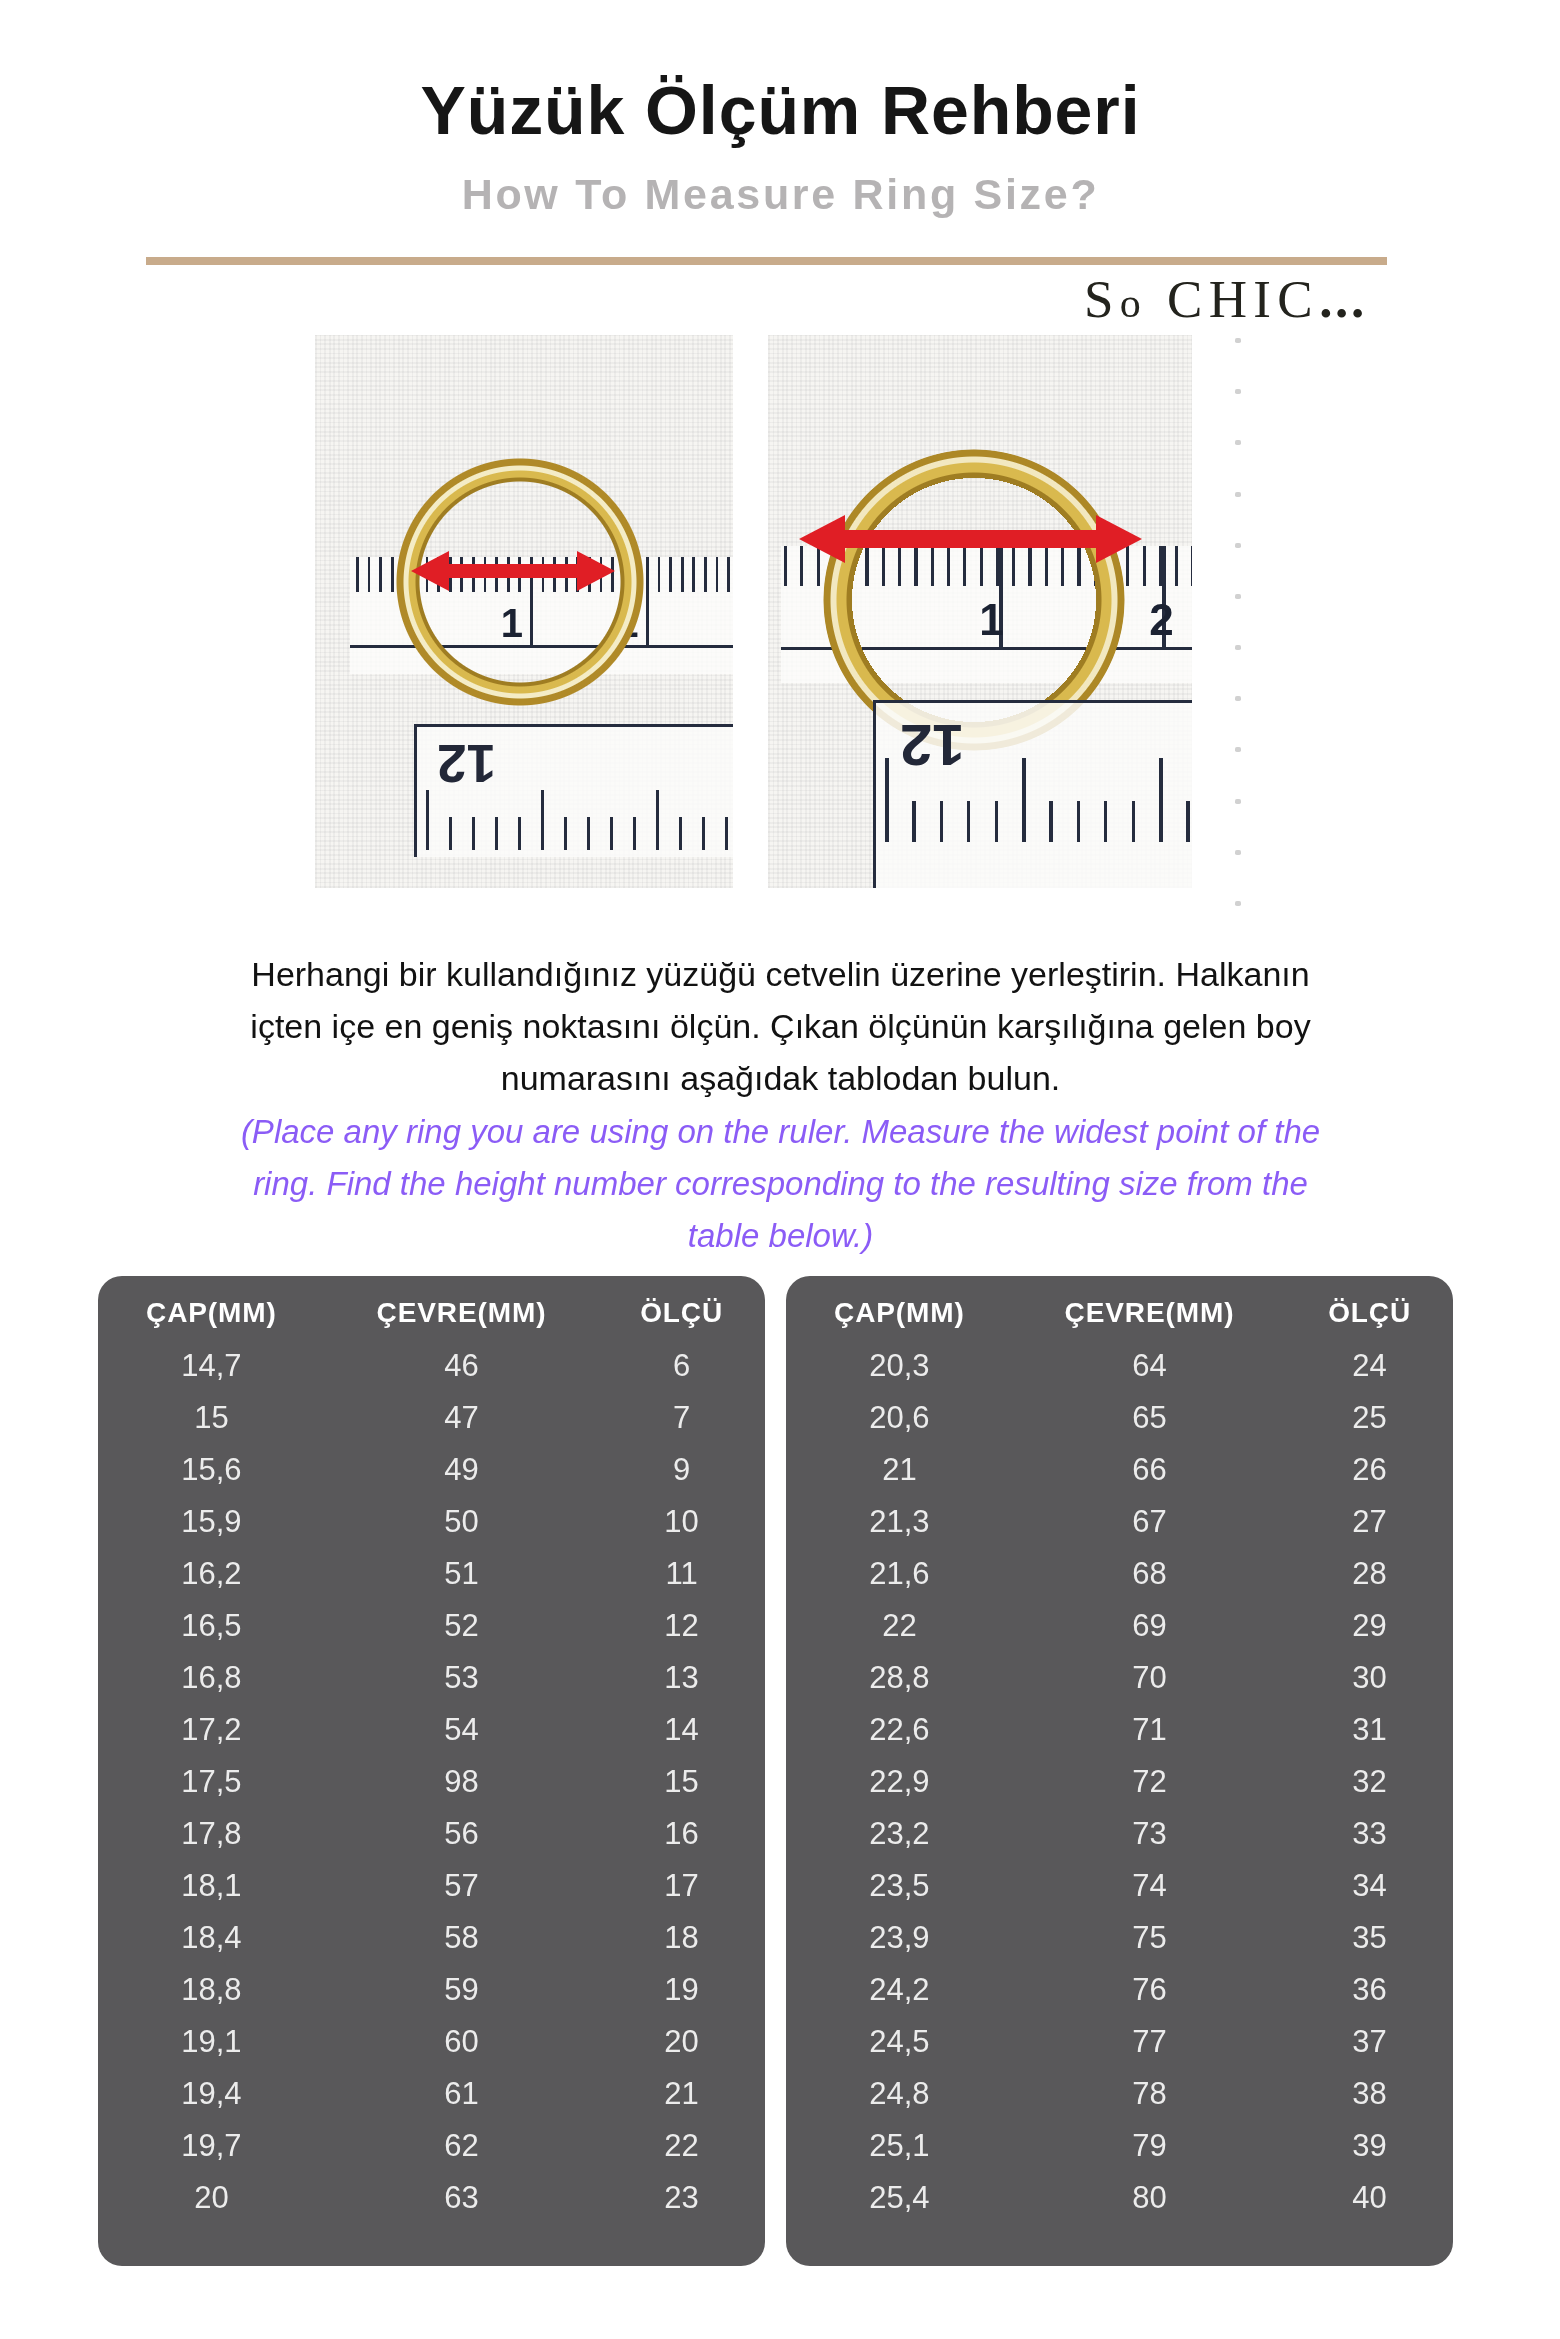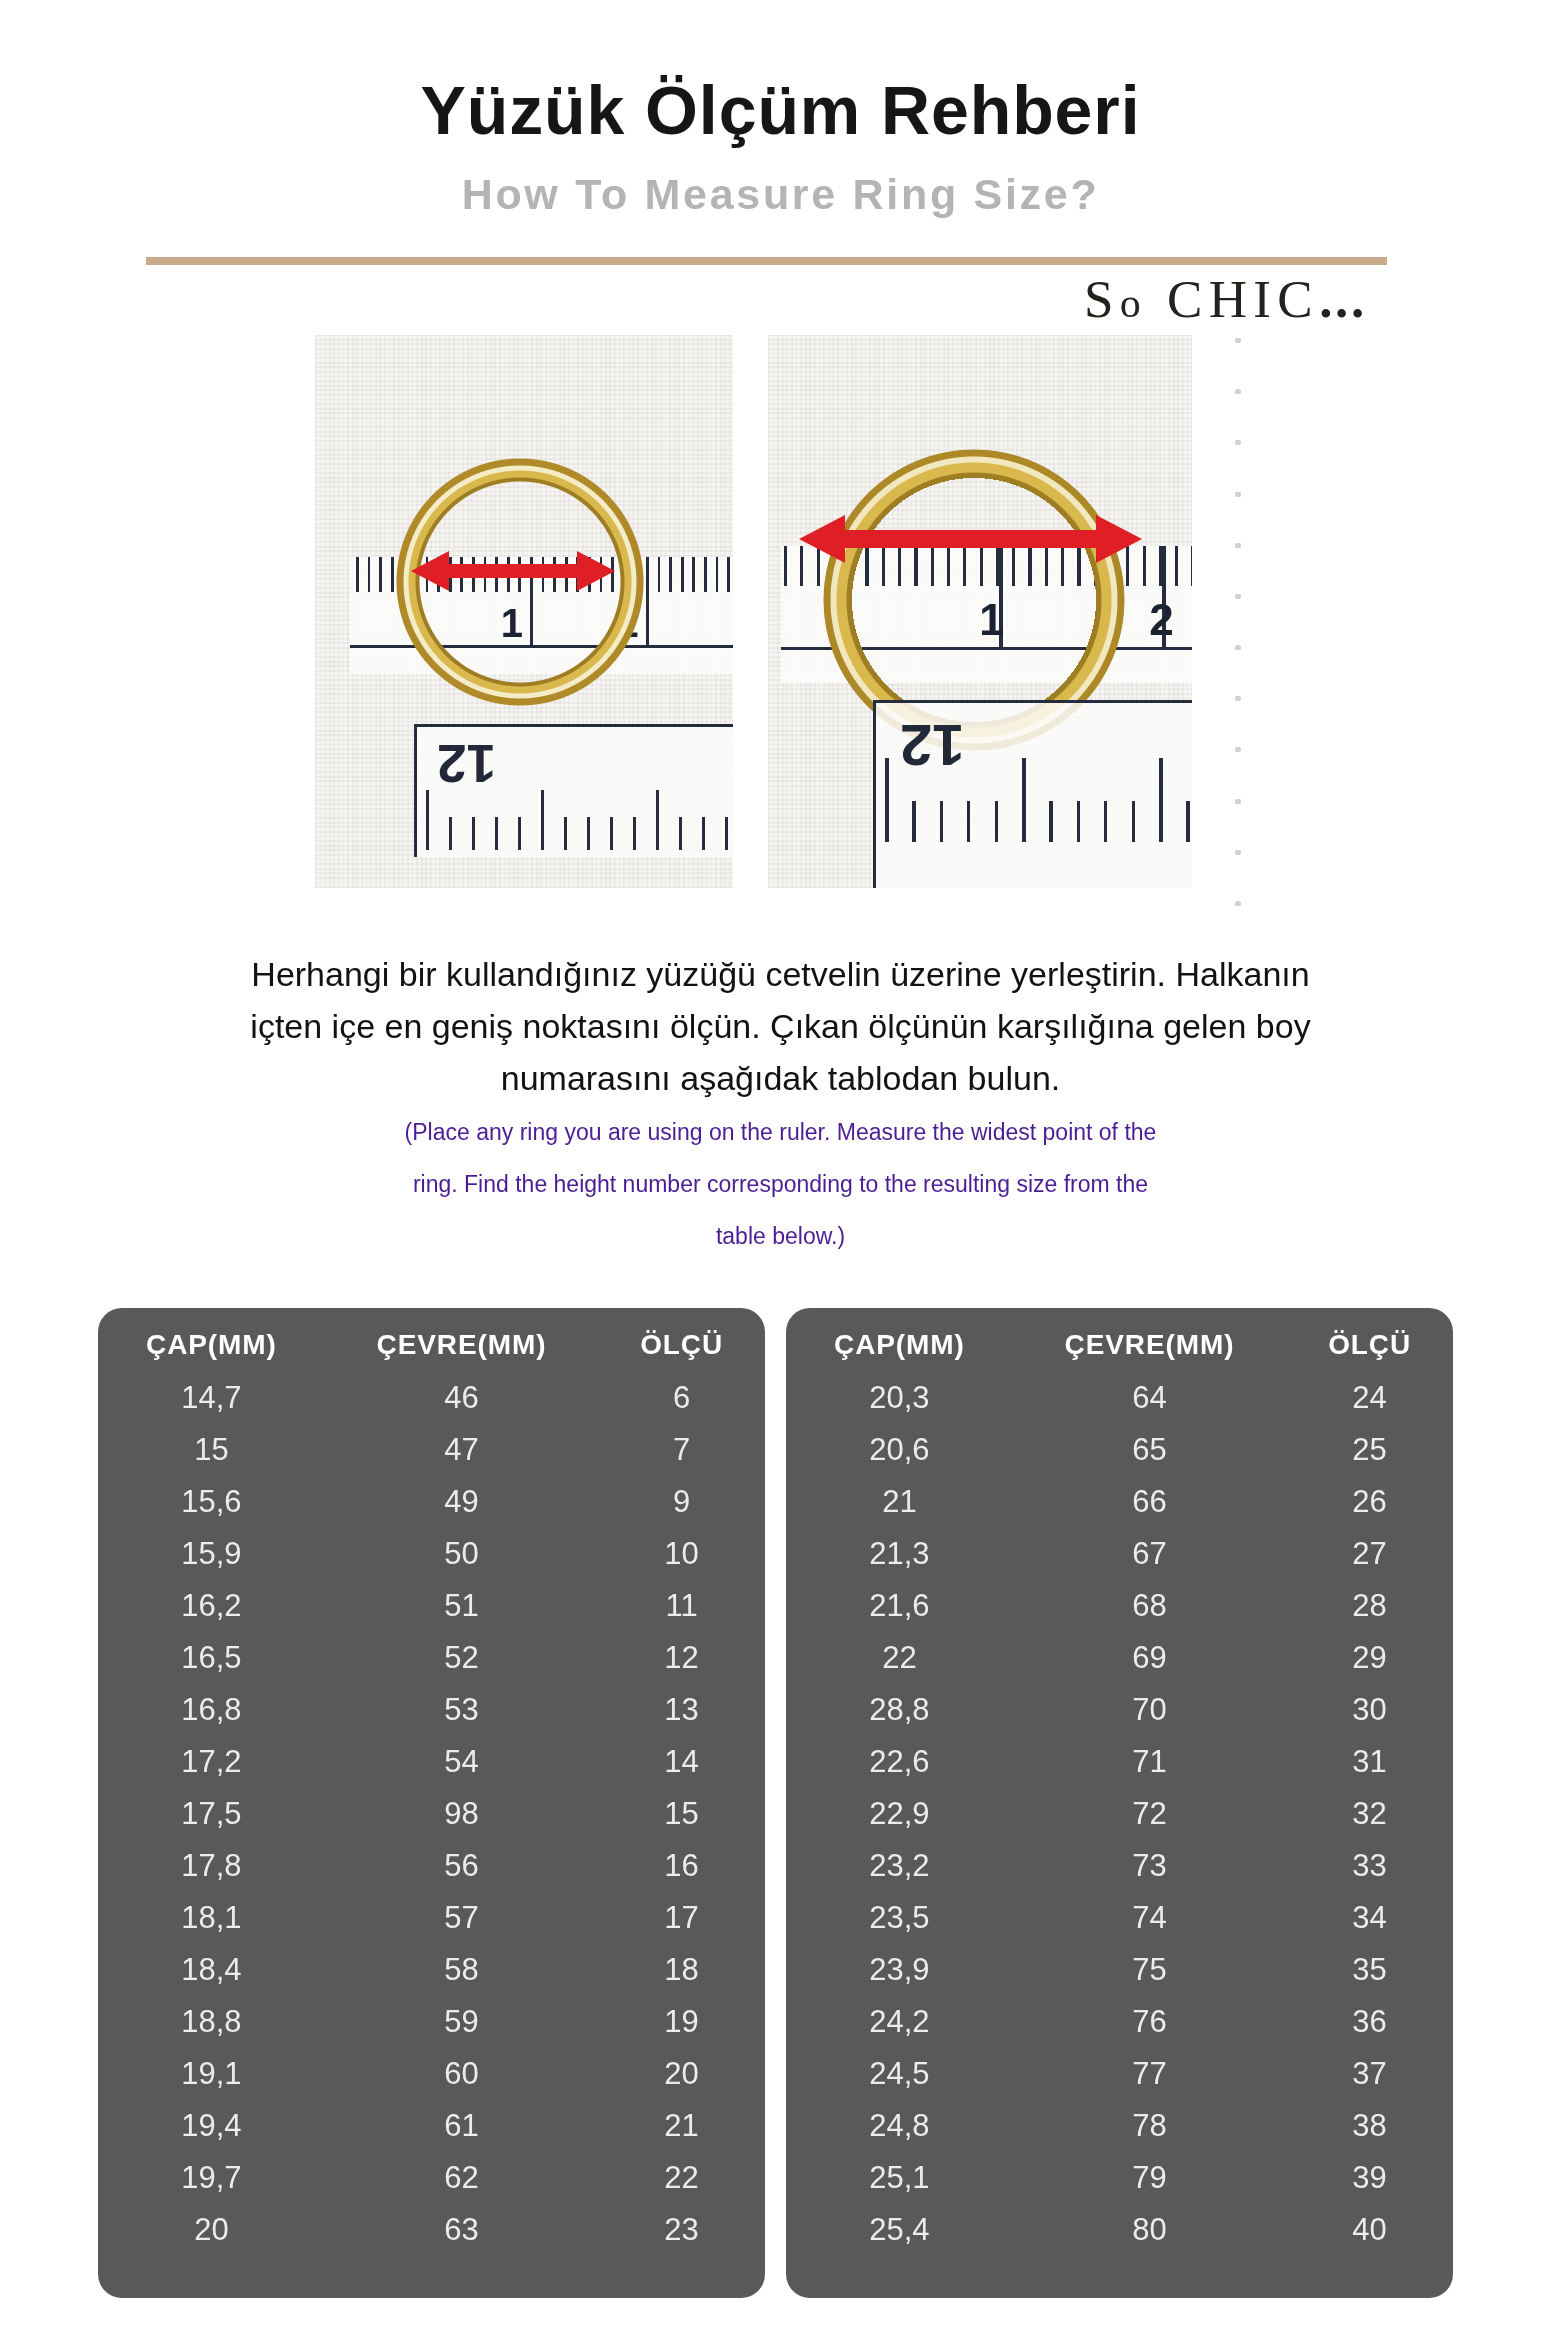--- a/index.html
+++ b/index.html
@@ -90,25 +90,25 @@
   #piece-right .tmajor{bottom:48px;height:84px;
       background:repeating-linear-gradient(90deg,#252c3e 0 3.7px,rgba(0,0,0,0) 3.7px 137px);}
 
   .dotcol{position:absolute;left:1235px;top:338px;width:7.3px;height:571px;}
   .dotcol .d{position:absolute;width:6.4px;height:4.6px;border-radius:1.8px;background:#c2c2c2;opacity:0.75;}
 
   
   .para-tr{position:absolute;left:95px;top:948px;width:1371px;text-align:center;
            font-size:34px;font-weight:normal;color:#121212;line-height:52px;}
   .para-en{position:absolute;left:95px;top:1106px;width:1371px;text-align:center;
-           font-size:23px;color:#4c1d95;line-height:52px;}
+           font-size:33px;font-style:italic;color:#8b5cf6;line-height:52px;}
 
   
   .stable{position:absolute;top:1276px;width:667px;height:990px;background:#59585a;
-          border-radius:24px;overflow:hidden;color:#ececec;margin-top:32px;}
+          border-radius:24px;overflow:hidden;color:#ececec;}
   #left-table{left:98px;}
   #right-table{left:786px;}
   .t-head{display:flex;align-items:center;height:55px;padding-top:9.1px;
           font-weight:bold;font-size:28px;color:#ffffff;letter-spacing:0.9px;}
   .t-row{display:flex;align-items:center;height:52px;font-size:31px;font-weight:normal;}
   .t-cell{text-align:center;}
   .c0{width:34%;}.c1{width:41%;}.c2{width:25%;}
 </style>
 </head>
 <body>

